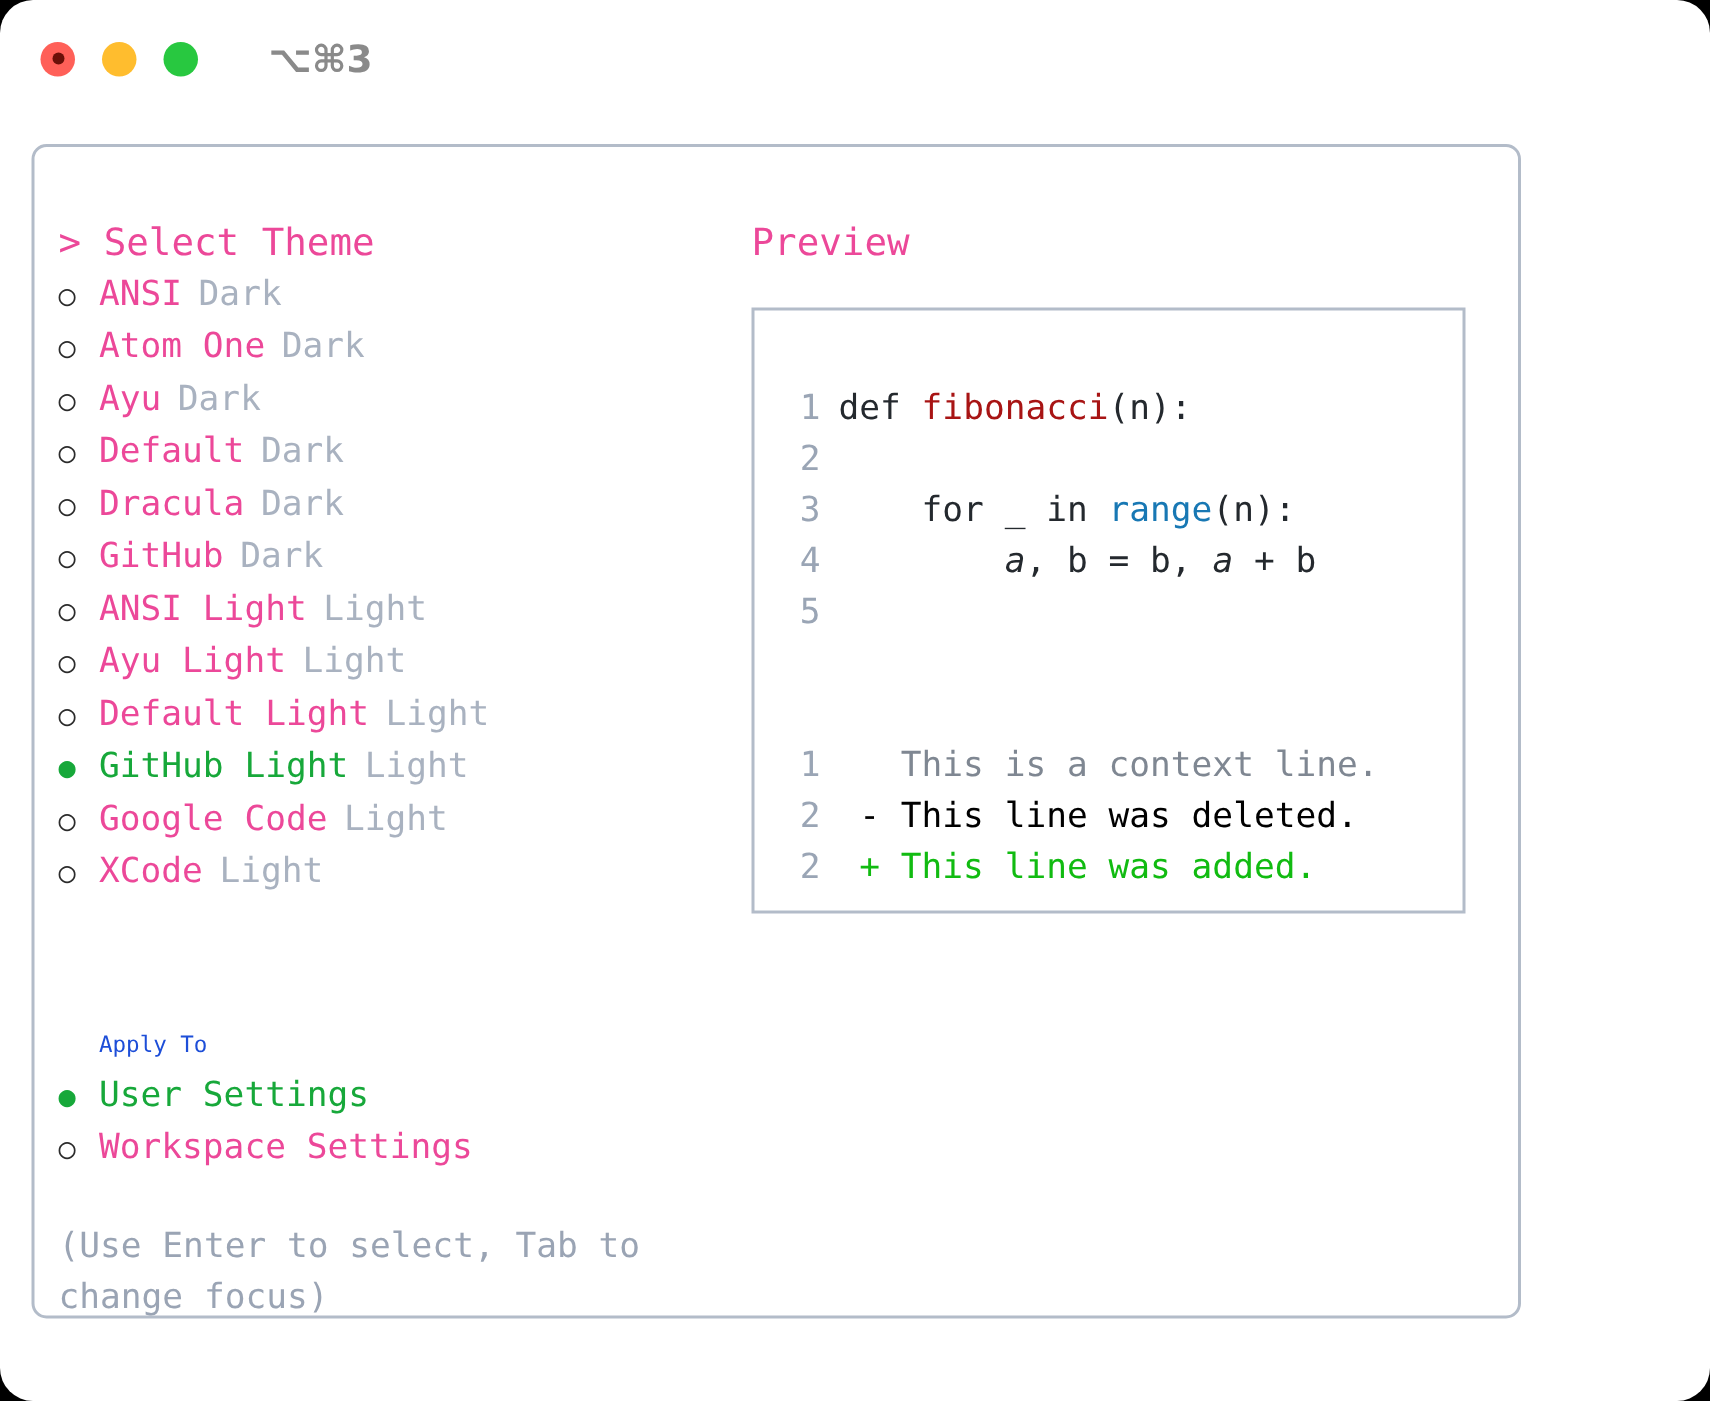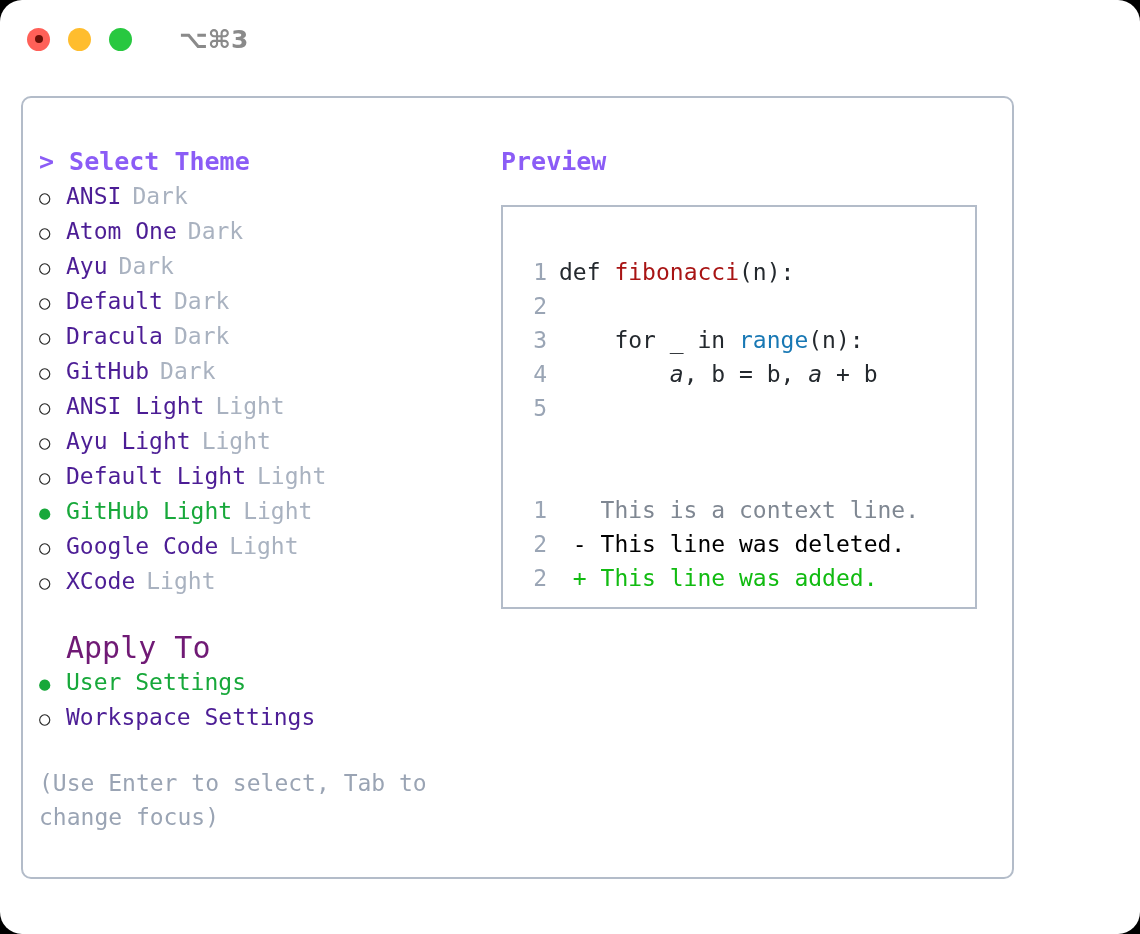--- a/index.html
+++ b/index.html
@@ -98,56 +98,57 @@
   
   #left-col {
     width: 465px;
     padding: 47px 0 0 16px;
     box-sizing: border-box;
     flex: none;
   }
 
   .pane-heading {
     font-size: 25px;
-    font-weight: bold;
-    color: #8b5cf6;
+    font-weight: normal;
+    color: #ec4899;
     line-height: 34px;
     white-space: pre;
   }
 
   .list-row {
     display: flex;
     align-items: baseline;
     line-height: 34px;
     font-size: 23px;
     white-space: pre;
     color: #2b2b2b;
   }
   .marker {
     width: 27px;
     flex: none;
     font-size: 19px;
     color: #2b2b2b;
   }
   .marker.selected { color: #17a83a; }
-  .row-label { color: #4c1d95; }
+  .row-label { color: #ec4899; }
   .row-label.selected { color: #17a83a; }
   .row-suffix {
     color: #a9b2c0;
     margin-left: 11px;
   }
 
   .section-gap { height: 32px; }
 
   .subheading {
-    font-size: 30px;
-    line-height: 34px;
-    color: #701a75;
+    font-size: 15px;
+    line-height: 34px;
+    color: #1d4ed8;
     padding-left: 27px;
     white-space: pre;
+    margin-top: 48px;
   }
 
   #hint {
     margin-top: 31px;
     font-size: 23px;
     line-height: 34px;
     color: #9aa4b4;
     width: 400px;
     white-space: pre-wrap;
   }

